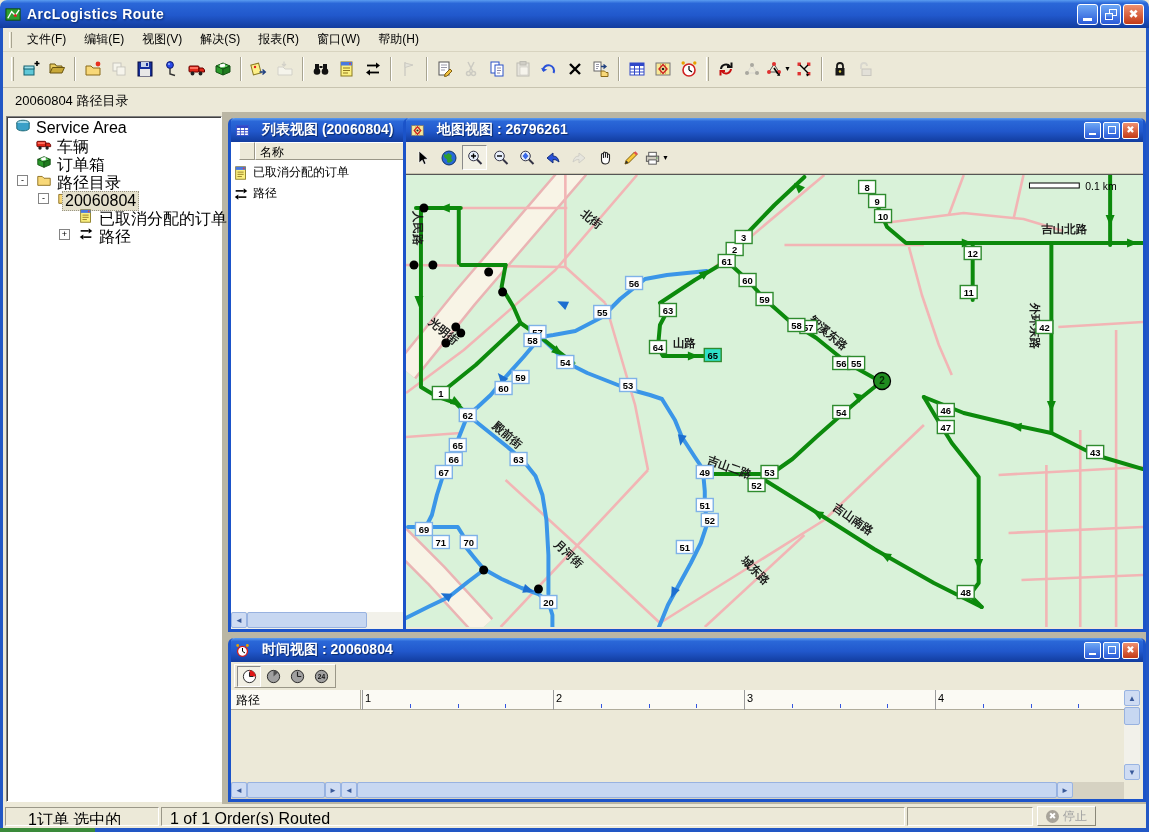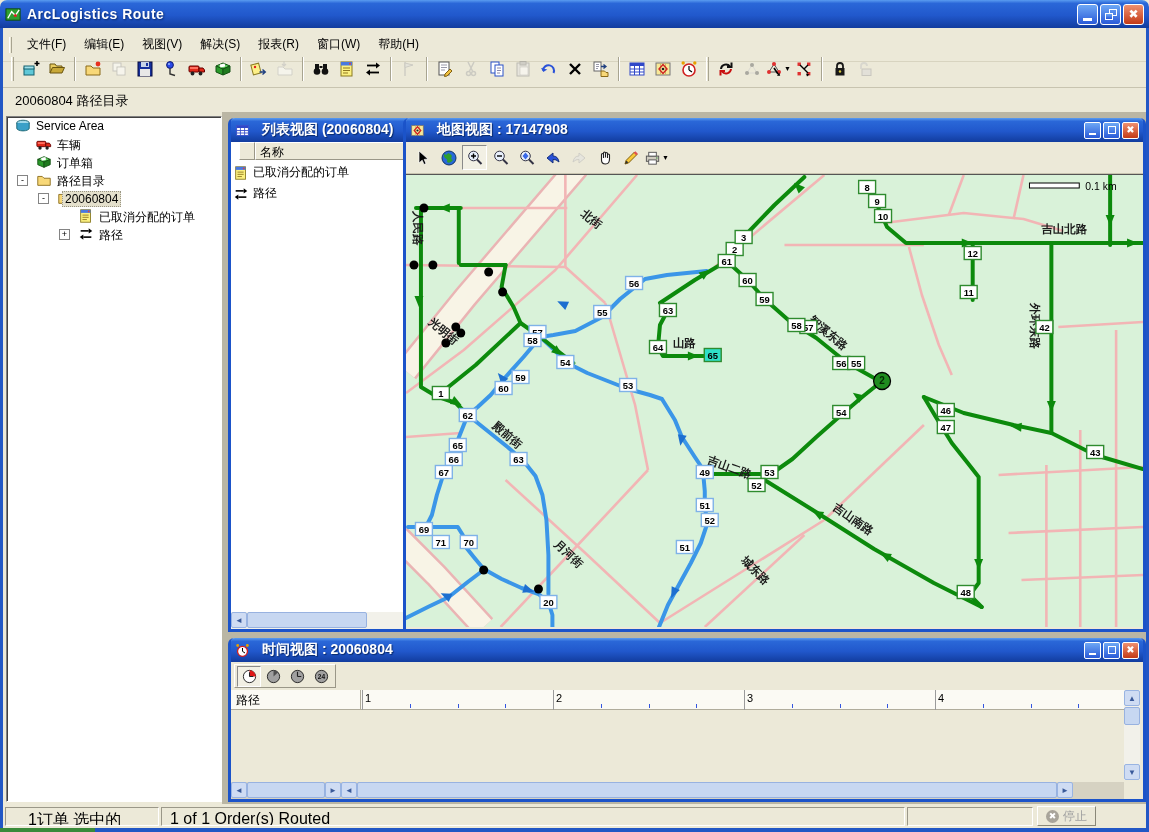--- a/index.html
+++ b/index.html
@@ -21,37 +21,37 @@
 .smallbtn.close{background:linear-gradient(180deg,#ef9070,#c33a17)}
 .smallbtn .g-min{width:7px;height:2px;background:#fff;margin-top:8px}
 .smallbtn .g-max{width:8px;height:8px;border:1.5px solid #fff}
 .smallbtn .g-x{color:#fff;font-size:10px;font-weight:bold;line-height:1}
 #edgeL{left:0;top:28px;width:3px;height:800px;background:#2257c5}
 #edgeR{left:1146px;top:28px;width:3px;height:800px;background:#2257c5}
 #bottomedge{left:0;top:828px;width:1149px;height:4px;background:#2257c5}
 #bottomedge .grn{position:absolute;left:0;top:0;width:95px;height:4px;background:#3a8a3a}
 #mainbg{left:3px;top:28px;width:1143px;height:776px;background:#ece9d8}
 
-#menubar{left:3px;top:28px;width:1143px;height:34px;display:flex;align-items:center;border-bottom:1px solid #d8d4c0;padding-left:6px}
+#menubar{left:3px;top:28px;width:1143px;height:24px;display:flex;align-items:center;border-bottom:1px solid #d8d4c0;padding-left:6px}
 #menubar .grip{width:3px;height:16px;border-left:1px solid #fff;border-right:1px solid #a8a490;margin-right:6px}
 .menu-item{font-size:12px;padding:3px 9px;color:#000}
 #toolbar{left:3px;top:50px;width:1143px;height:38px;display:flex;align-items:center;padding-left:4px;border-bottom:1px solid #c8c4b0}
 #toolbar .grip{width:3px;height:24px;border-left:1px solid #fff;border-right:1px solid #a8a490;margin:0 4px}
 .tb{width:26px;height:26px;display:flex;align-items:center;justify-content:center;position:relative}
 .tb.disabled{filter:grayscale(1) brightness(1.2) opacity(.5)}
 .tbsep{width:2px;height:24px;border-left:1px solid #a8a490;border-right:1px solid #fff;margin:0 4px}
 .ico{width:18px;height:18px;display:block}
 .caret{font-size:7px;color:#000;margin-left:1px}
 #ctxbar{left:3px;top:88px;width:1143px;height:26px;font-size:13px;line-height:26px;padding-left:12px;color:#000}
 
 #tree{left:6px;top:116px;width:216px;height:686px;background:#fff;border:1px solid #808080;border-right-color:#fff;border-bottom-color:#fff;box-shadow:inset 1px 1px 0 #404040}
 .trow{position:relative;height:18px;font-size:12px}
 .trow .exp{position:absolute;top:4px;width:11px;height:11px;border:1px solid #848484;background:#fff;font-size:9px;line-height:8px;text-align:center;color:#000}
 .trow .ticon{position:absolute;top:1px;width:16px;height:16px}
-.trow .tlabel{position:absolute;top:2px;font-size:12px;white-space:nowrap;padding:0 2px}
+.trow .tlabel{position:absolute;top:2px;font-size:16px;white-space:nowrap;padding:0 2px}
 .trow .tlabel.sel{background:#e4e0cc;border:1px dotted #9a9684}
 
 .childwin{position:absolute;border:3px solid #1b53c9;border-top:none;border-radius:6px 6px 0 0;background:#ece9d8}
 .ctitle{height:24px;background:linear-gradient(180deg,#5a9cf0 0%,#2a67d8 14%,#2158cc 55%,#123c9e 100%);border-radius:4px 4px 0 0;display:flex;align-items:center;padding:0 4px;color:#fff}
 .ctitle .t{font-weight:bold;font-size:14px;margin-left:12px;text-shadow:1px 1px 1px #0a2a6a;white-space:nowrap}
 .ctitle .capbtns{gap:2px}
 
 #list-win{left:228px;top:118px;width:716px;height:514px}
 #list-body{position:absolute;left:0;top:24px;right:0;bottom:0;background:#fff}
 #list-head{position:absolute;left:8px;top:0;height:18px;display:flex}
@@ -497,21 +497,21 @@
 <div id="map-win" class="childwin">
   <div class="ctitle">
     <span id="map-ico">
         <svg class="ico" style="width:15px;height:15px" viewBox="0 0 18 18">
           <rect x="2" y="3" width="14" height="12" fill="#f8e898" stroke="#777"></rect>
           <path d="M6.5,3 v12 M11.5,3 v12" stroke="#c8b868"></path>
           <path d="M9,4.5 L13,9 L9,13.5 L5,9 Z" fill="none" stroke="#d02020" stroke-width="1.4"></path>
           <circle cx="9" cy="9" r="1.3" fill="#202020"></circle>
         </svg>
       </span>
-    <span class="t">地图视图 : 17147908</span>
+    <span class="t">地图视图 : 26796261</span>
     <span class="capbtns">
       <span class="smallbtn">
           <span class="g-min"></span>
         </span>
       <span class="smallbtn">
           <span class="g-max"></span>
         </span>
       <span class="smallbtn close">
           <span class="g-x">✖</span>
         </span>

